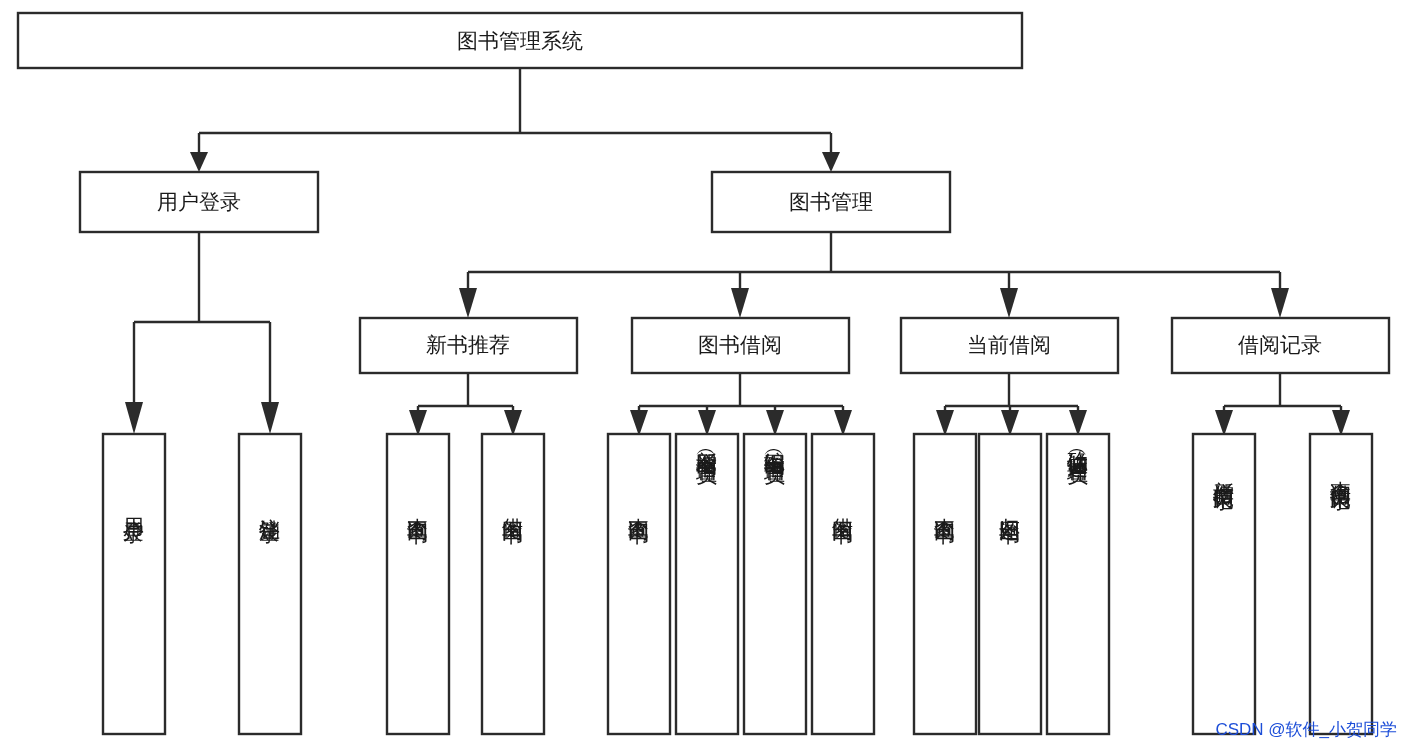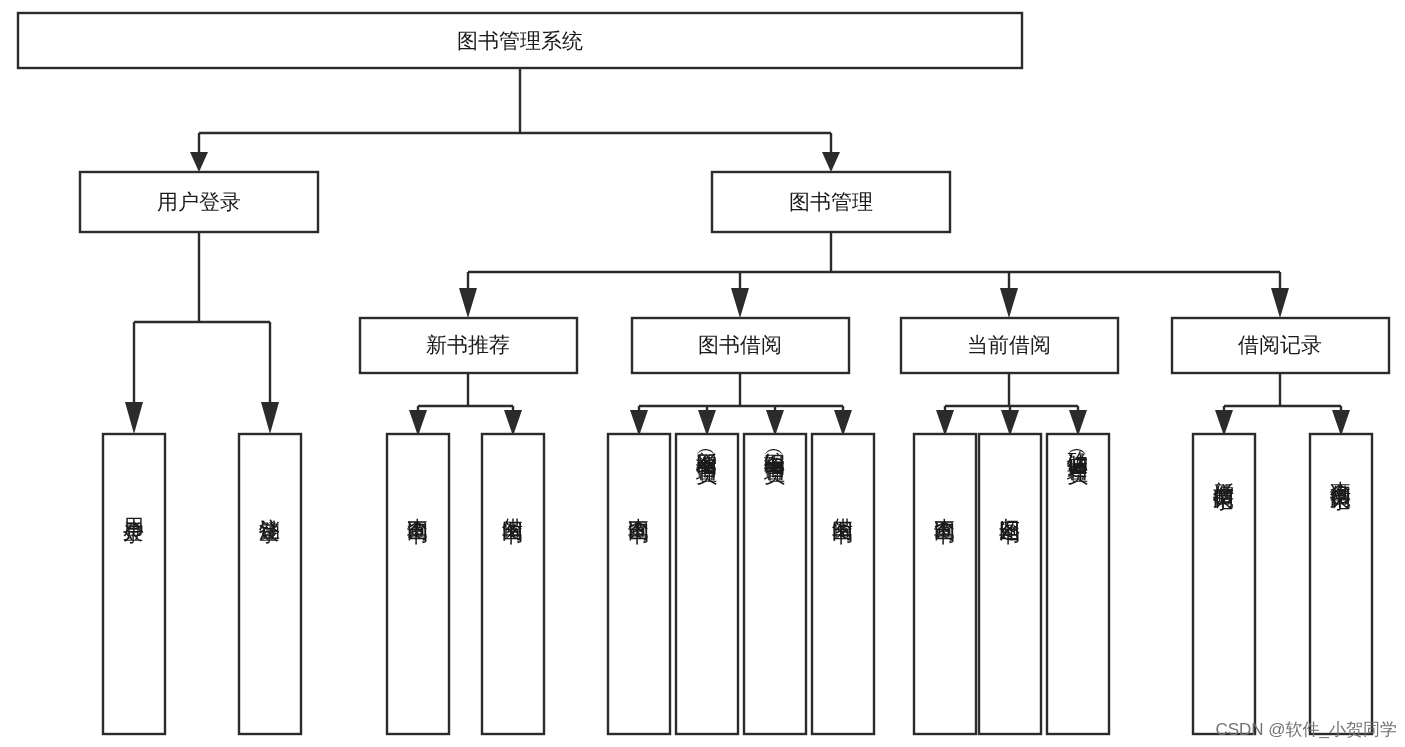--- a/index.html
+++ b/index.html
@@ -57,21 +57,21 @@
     writing-mode: vertical-rl;
     text-orientation: upright;
     letter-spacing: 2px;
   }
   .watermark {
     position: absolute;
     right: 8px;
     bottom: 6px;
     font-family: "Liberation Sans", "DejaVu Sans", sans-serif;
     font-size: 17px;
-    color: #737373;
+    color: #1d4ed8;
     white-space: nowrap;
     pointer-events: none;
     user-select: none;
   }
 </style>
 </head>
 <body>
 
 <div id="diagram-root">
 

